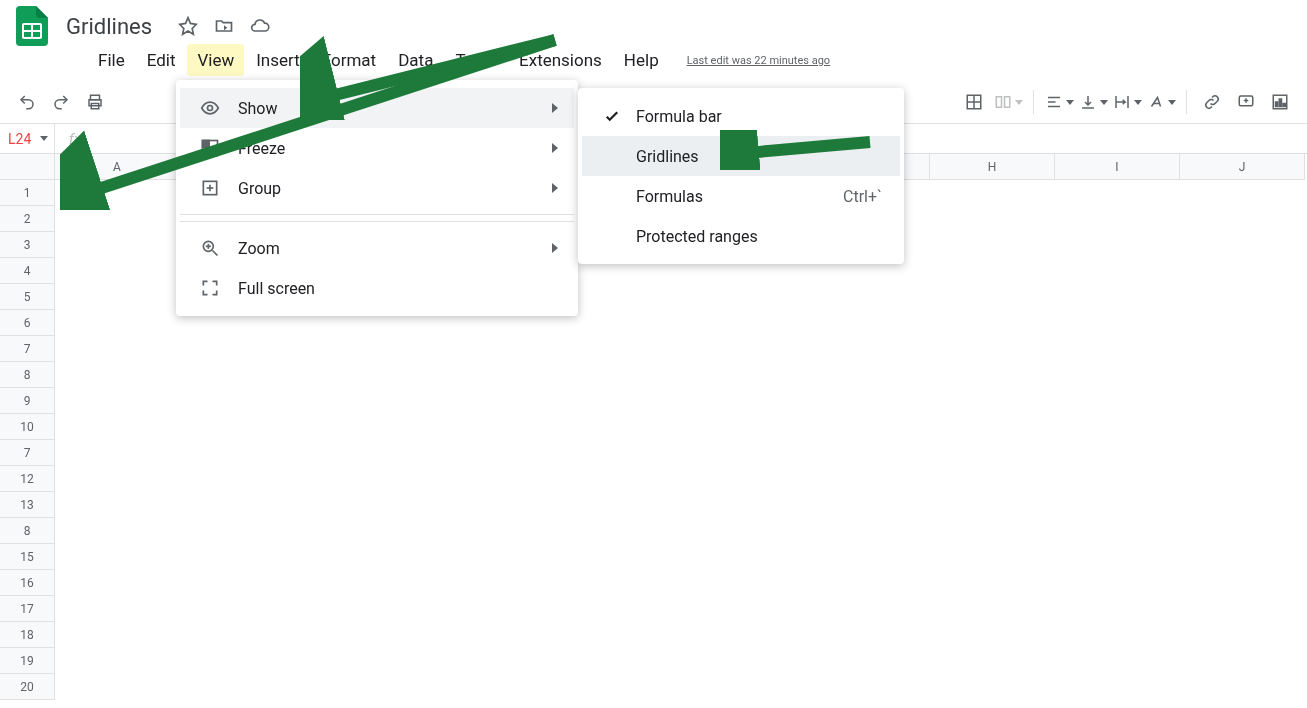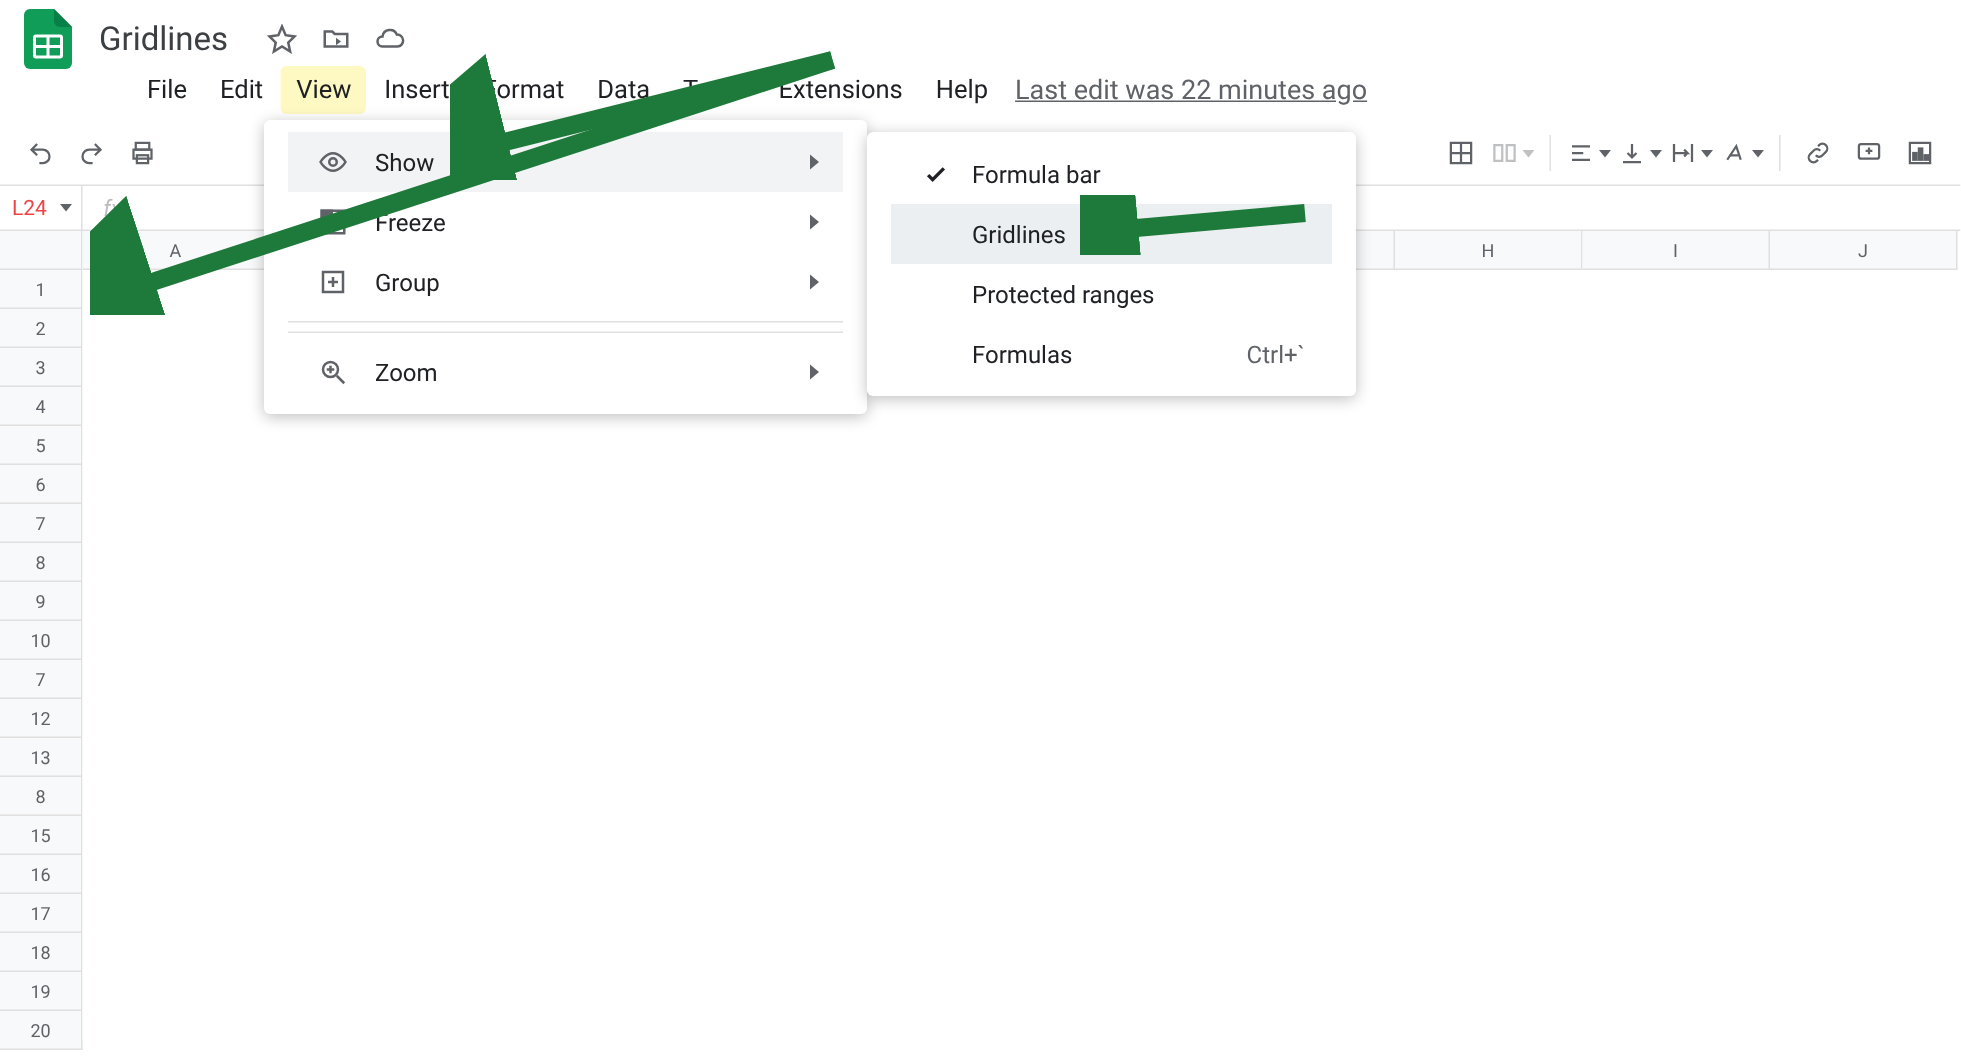--- a/index.html
+++ b/index.html
@@ -5,37 +5,37 @@
   * { box-sizing: border-box; margin: 0; padding: 0; }
   body { font-family: "Google Sans", Roboto, Arial, sans-serif; font-size: 14px; color: #3c4043; background: #fff; width: 1307px; height: 708px; overflow: hidden; position: relative; }
   .titlebar { display: flex; align-items: center; height: 44px; padding: 8px 12px 0 12px; }
   .logo { width: 40px; height: 40px; display:flex; align-items:center; justify-content:center; margin-right: 8px; }
   .doc-title { font-size: 22px; color: #3c4043; padding: 2px 6px; margin-right: 12px; }
   .tb-icon { width: 20px; height: 20px; display:inline-flex; align-items:center; justify-content:center; margin: 0 8px; color:#5f6368; }
   .header-row2 { display:flex; align-items:center; padding: 4px 0 8px 88px; height: 36px; }
   .menus { display:flex; gap: 2px; }
   .menu-btn { padding: 6px 10px; border-radius: 4px; font-size: 17px; color:#202124; cursor:pointer; }
   .menu-btn.active { background:#fef9c3; }
-  .last-edit { margin-left: 8px; color:#5f6368; text-decoration: underline; font-size: 18px; }
+  .last-edit { margin-left: 18px; color:#5f6368; text-decoration: underline; font-size: 11px; }
   .toolbar { height: 44px; border-top:1px solid #fff; border-bottom:1px solid #e0e0e0; display:flex; align-items:center; padding: 0 12px; gap:4px; }
   .tbtn { width:30px; height:30px; display:flex; align-items:center; justify-content:center; color:#5f6368; border-radius:4px; position:relative; }
   .tsep { width:1px; height:24px; background:#e0e0e0; margin:0 6px; }
   .drop::after { content:""; display:inline-block; margin-left:3px; border-left:4px solid transparent; border-right:4px solid transparent; border-top:5px solid #5f6368; }
   .formula-bar { height:30px; display:flex; align-items:center; border-bottom:1px solid #e0e0e0; }
   .name-box { width:55px; height:30px; border-right:1px solid #e0e0e0; display:flex; align-items:center; padding:0 8px; font-size:14px; color:#ef4444; position:relative;}
   .name-box::after { content:""; position:absolute; right:6px; border-left:4px solid transparent; border-right:4px solid transparent; border-top:5px solid #5f6368; }
   .fx { width:40px; text-align:center; color:#bdbdbd; font-style:italic; font-size:15px; }
   .grid-area { display:flex; position:relative; }
   .corner { width:55px; height:26px; border-right:1px solid #e0e0e0; border-bottom:1px solid #e0e0e0; background:#f8f9fa; }
   .col-headers { display:flex; }
   .col-h { width:125px; height:26px; border-right:1px solid #e0e0e0; border-bottom:1px solid #e0e0e0; background:#f8f9fa; display:flex; align-items:center; justify-content:center; font-size:12px; color:#5f6368; }
   .row-headers { display:flex; flex-direction:column; }
   .row-h { width:55px; height:26px; border-right:1px solid #e0e0e0; border-bottom:1px solid #e0e0e0; background:#f8f9fa; display:flex; align-items:center; justify-content:center; font-size:12px; color:#5f6368; }
   .cells { position:absolute; left:55px; top:26px; right:0; bottom:0; background:#fff; }
-  .dropdown { position:absolute; background:#fff; border-radius:4px; box-shadow:0 2px 10px rgba(0,0,0,.25); padding:8px 16px; z-index:10; }
+  .dropdown { position:absolute; background:#fff; border-radius:4px; box-shadow:0 2px 10px rgba(0,0,0,.25); padding:8px 4px; z-index:10; }
   .dd1 { left:176px; top:80px; width:402px; }
   .dd2 { left:578px; top:88px; width:326px; }
   .dd-item { height:40px; display:flex; align-items:center; padding:0 18px; font-size:16px; color:#202124; position:relative; }
   .dd-item.hover { background:#f1f3f4; }
   .dd-item.hover2 { background:#eceff1; }
   .dd-item.disabled { color:#bdbdbd; }
   .dd-sep { height:1px; background:#e0e0e0; margin:6px 0; }
   .dd-icon { width:24px; height:24px; margin-right:16px; display:flex; align-items:center; justify-content:center; color:#5f6368; }
   .dd-item.disabled .dd-icon { color:#bdbdbd; }
   .submenu-arrow { position:absolute; right:16px; width:0; height:0; border-top:5px solid transparent; border-bottom:5px solid transparent; border-left:6px solid #5f6368; }
@@ -262,43 +262,51 @@
         <svg width="20" height="20" viewBox="0 0 24 24" fill="none" stroke="#5f6368" stroke-width="2">
           <circle cx="10" cy="10" r="6"></circle>
           <line x1="15" y1="15" x2="21" y2="21"></line>
           <line x1="10" y1="7" x2="10" y2="13"></line>
           <line x1="7" y1="10" x2="13" y2="10"></line>
         </svg>
       </span>
     <span>Zoom</span>
     <span class="submenu-arrow"></span>
   </div>
+  <div class="dd-item">
+    <span class="dd-icon">
+        <svg width="20" height="20" viewBox="0 0 24 24" fill="none" stroke="#5f6368" stroke-width="2">
+          <path d="M4 9V4h5M20 9V4h-5M4 15v5h5M20 15v5h-5"></path>
+        </svg>
+      </span>
+    <span>Full screen</span>
+  </div>
 </div>
 
 <div class="dropdown dd2">
   <div class="dd-item">
     <span class="dd-check">
         <svg width="18" height="18" viewBox="0 0 24 24" fill="none" stroke="#202124" stroke-width="3">
           <path d="M5 13l4 4L19 7"></path>
         </svg>
       </span>
     <span>Formula bar</span>
   </div>
   <div class="dd-item hover2">
     <span class="dd-check"></span>
     <span>Gridlines</span>
   </div>
   <div class="dd-item">
     <span class="dd-check"></span>
-    <span>Protected ranges</span>
-  </div>
-  <div class="dd-item">
-    <span class="dd-check"></span>
     <span>Formulas</span>
     <span class="dd-shortcut">Ctrl+`</span>
+  </div>
+  <div class="dd-item">
+    <span class="dd-check"></span>
+    <span>Protected ranges</span>
   </div>
 </div>
 
 <svg class="arrow" style="left:60px; top:30px;" width="510" height="180">
   <defs>
       <marker id="ah1" markerWidth="10" markerHeight="10" refX="2" refY="5" orient="auto">
         <path d="M0 0L10 5L0 10z" fill="#1e7a3a"></path>
       </marker>
     </defs>
   <line x1="495" y1="10" x2="20" y2="165" stroke="#1e7a3a" stroke-width="12" marker-end="url(#ah1)"></line>

